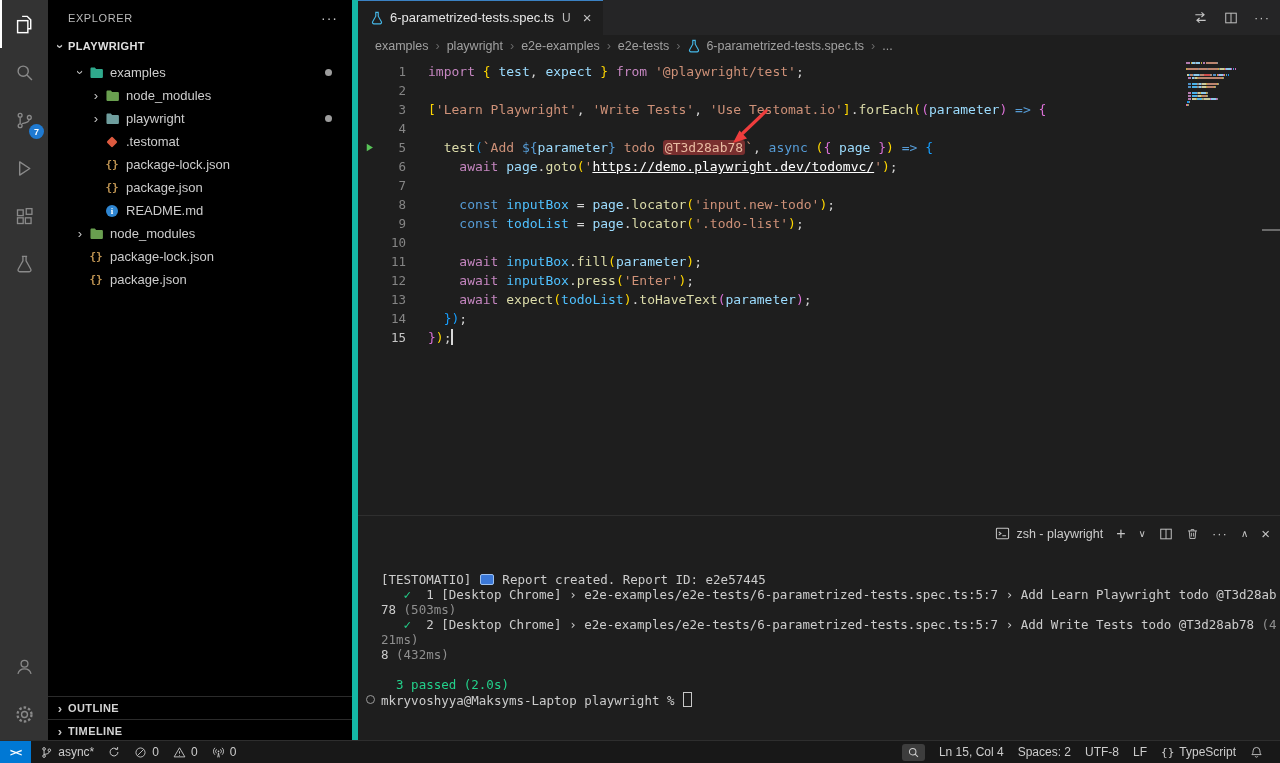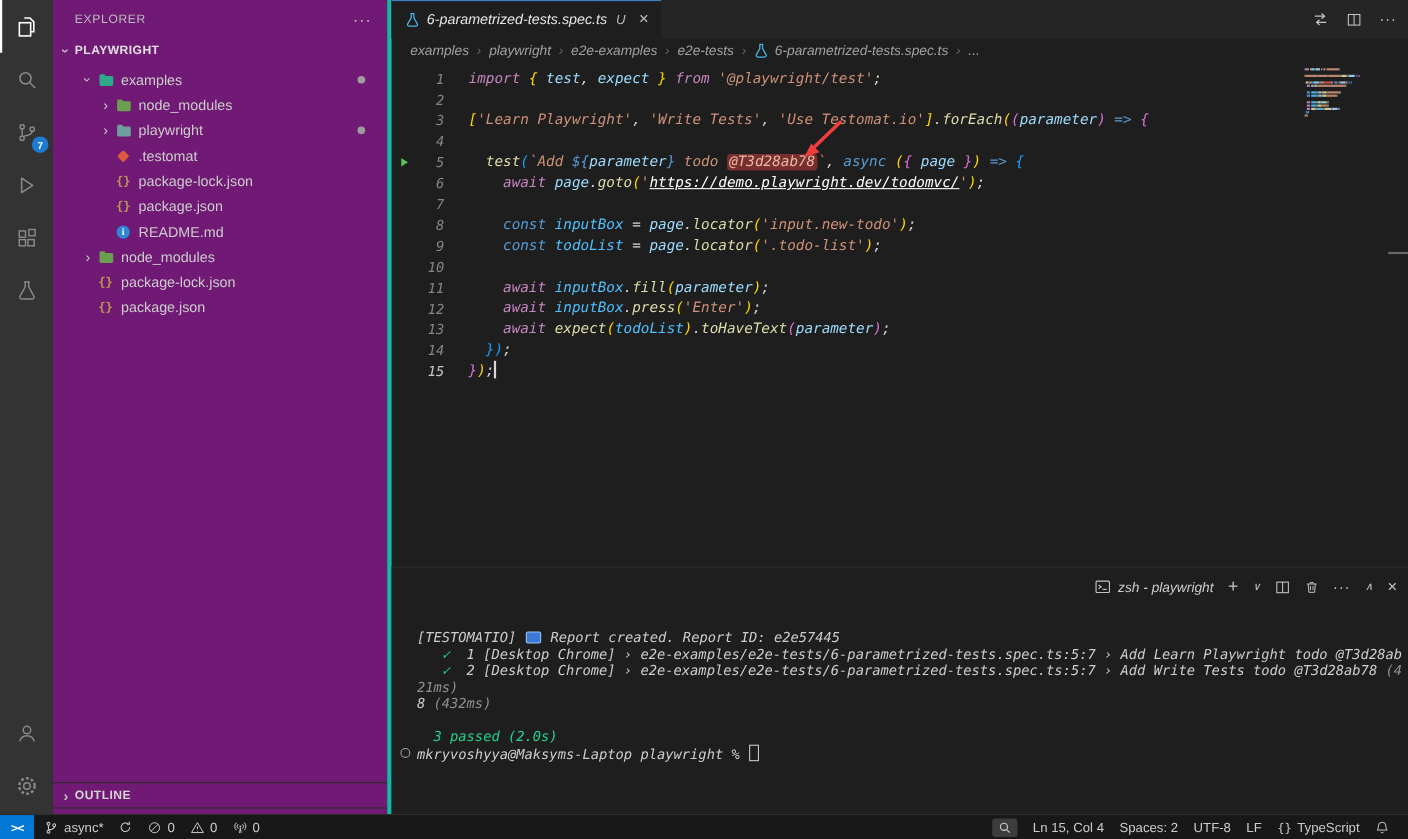--- a/index.html
+++ b/index.html
@@ -6,42 +6,42 @@
   #root{position:relative;width:1280px;height:763px;background:#1e1e1e;overflow:hidden;
         font-family:"Liberation Sans",sans-serif;color:#cccccc;-webkit-font-smoothing:antialiased;}
   
   .activity-bar{position:absolute;left:0;top:0;width:48px;bottom:23px;background:#333333;}
   .act-item{height:48px;display:flex;align-items:center;justify-content:center;position:relative;color:#8a8a8a;cursor:pointer;}
   .act-item.active{color:#ffffff;box-shadow:inset 2px 0 0 #ffffff;}
   .act-bottom{position:absolute;bottom:2px;left:0;right:0;}
   .act-badge{position:absolute;right:4px;bottom:5px;min-width:15px;height:15px;border-radius:50%;
              background:#1f7ad1;color:#fff;font-size:9px;display:flex;align-items:center;justify-content:center;font-weight:bold;}
   
-  .sidebar{position:absolute;left:48px;top:0;width:304px;bottom:6px;background:#701a75;overflow:hidden;}
+  .sidebar{position:absolute;left:48px;top:0;width:304px;bottom:21px;background:#000000;overflow:hidden;}
   .sidebar-header{height:35px;display:flex;align-items:center;justify-content:space-between;
                   padding:0 14px 0 20px;font-size:11px;letter-spacing:.6px;color:#bbbbbb;}
   .hdr-dots{cursor:pointer;font-size:14px;color:#c5c5c5;letter-spacing:1px;}
   .section-header{height:22px;display:flex;align-items:center;font-weight:bold;font-size:11px;letter-spacing:.4px;
                   color:#e0e0e0;padding-left:4px;cursor:pointer;}
   .tree{margin-top:4px;}
   .tree-row{height:23px;display:flex;align-items:center;font-size:13px;position:relative;cursor:pointer;}
   .chev{width:16px;display:inline-flex;align-items:center;justify-content:center;color:#c5c5c5;font-size:13px;flex:none;}
   .chev.open{transform:rotate(90deg);}
   .f-icon{width:16px;height:14px;display:inline-flex;align-items:center;justify-content:center;margin-right:6px;flex:none;}
   .t-label{color:#cccccc;white-space:nowrap;}
   .mod-dot{position:absolute;right:20px;width:7px;height:7px;border-radius:50%;background:#9d9d9d;}
   .fi-git{display:inline-block;width:8px;height:8px;background:#dd5a3f;transform:rotate(45deg);border-radius:1.5px;}
   .fi-info{display:inline-flex;align-items:center;justify-content:center;width:12px;height:12px;border-radius:50%;
            background:#2f86d2;color:#fff;font-size:9px;font-weight:bold;font-family:"Liberation Serif",serif;}
   .fi-npm{color:#c09553;font-family:"DejaVu Sans Mono",monospace;font-size:11px;font-weight:bold;}
   .sidebar-footer{position:absolute;bottom:0;left:0;right:0;}
   .foot-row{height:22px;display:flex;align-items:center;border-top:1px solid #2b2b2b;font-size:11px;font-weight:bold;
             letter-spacing:.4px;color:#d4d4d4;padding-left:4px;cursor:pointer;}
   
-  .editor-region{position:absolute;left:352px;top:0;right:0;bottom:23px;background:#1e1e1e;border-left:4px solid #14b8a6;box-sizing:border-box;font-style:italic;}
+  .editor-region{position:absolute;left:352px;top:0;right:0;bottom:23px;background:#1e1e1e;border-left:6px solid #14b8a6;box-sizing:border-box;}
   .tab-strip{height:35px;background:#252526;display:flex;align-items:stretch;position:relative;}
   .tab{display:flex;align-items:center;gap:6px;padding:0 10px 0 12px;background:#1e1e1e;color:#e6e6e6;font-size:13px;
        position:relative;cursor:pointer;}
   .tab::before{content:"";position:absolute;top:0;left:0;right:0;height:1px;background:#3b82c4;}
   .tab-label{margin-right:2px;}
   .tab-u{color:#bbbbbb;font-size:12px;margin-right:4px;}
   .tab-close{color:#c5c5c5;font-size:15px;cursor:pointer;padding:0 2px;}
   .editor-actions{position:absolute;right:10px;top:0;height:35px;display:flex;align-items:center;gap:16px;color:#c5c5c5;}
   .e-act{cursor:pointer;display:flex;align-items:center;}
   .breadcrumbs{height:22px;display:flex;align-items:center;font-size:12.5px;color:#a0a0a0;padding-left:17px;gap:7px;}
@@ -397,20 +397,21 @@
               <span class="gi" style="font-size:10px">∧</span>
             </div>
             <div class="p-ctl">
               <span class="gi" style="font-size:15px">×</span>
             </div>
           </div>
       </div>
       <div class="terminal">
           <div class="term-line"><span class="tt-t">[TESTOMATIO] </span><span class="mon"></span><span class="tt-t"> Report created. Report ID: e2e57445</span></div>
           <div class="term-line"><span class="tt-t">   </span><span class="tt-ok">✓</span><span class="tt-t">  1 [Desktop Chrome] › e2e-examples/e2e-tests/6-parametrized-tests.spec.ts:5:7 › Add Learn Playwright todo @T3d28ab</span></div>
+          <div class="term-line"><span class="tt-t">78 </span><span class="tt-dim">(503ms)</span></div>
           <div class="term-line"><span class="tt-t">   </span><span class="tt-ok">✓</span><span class="tt-t">  2 [Desktop Chrome] › e2e-examples/e2e-tests/6-parametrized-tests.spec.ts:5:7 › Add Write Tests todo @T3d28ab78 </span><span class="tt-dim">(4</span></div>
           <div class="term-line"><span class="tt-dim">21ms)</span></div>
           <div class="term-line"><span class="tt-t">8 </span><span class="tt-dim">(432ms)</span></div>
           <div class="term-line"> </div>
           <div class="term-line"><span class="tt-ok">  3 passed (2.0s)</span></div>
           <div class="term-line"><span class="cmd-circle"></span><span class="tt-t">mkryvoshyya@Maksyms-Laptop playwright % </span><span class="term-cursor"></span></div>
         </div>
     </div>
   </div>
 

